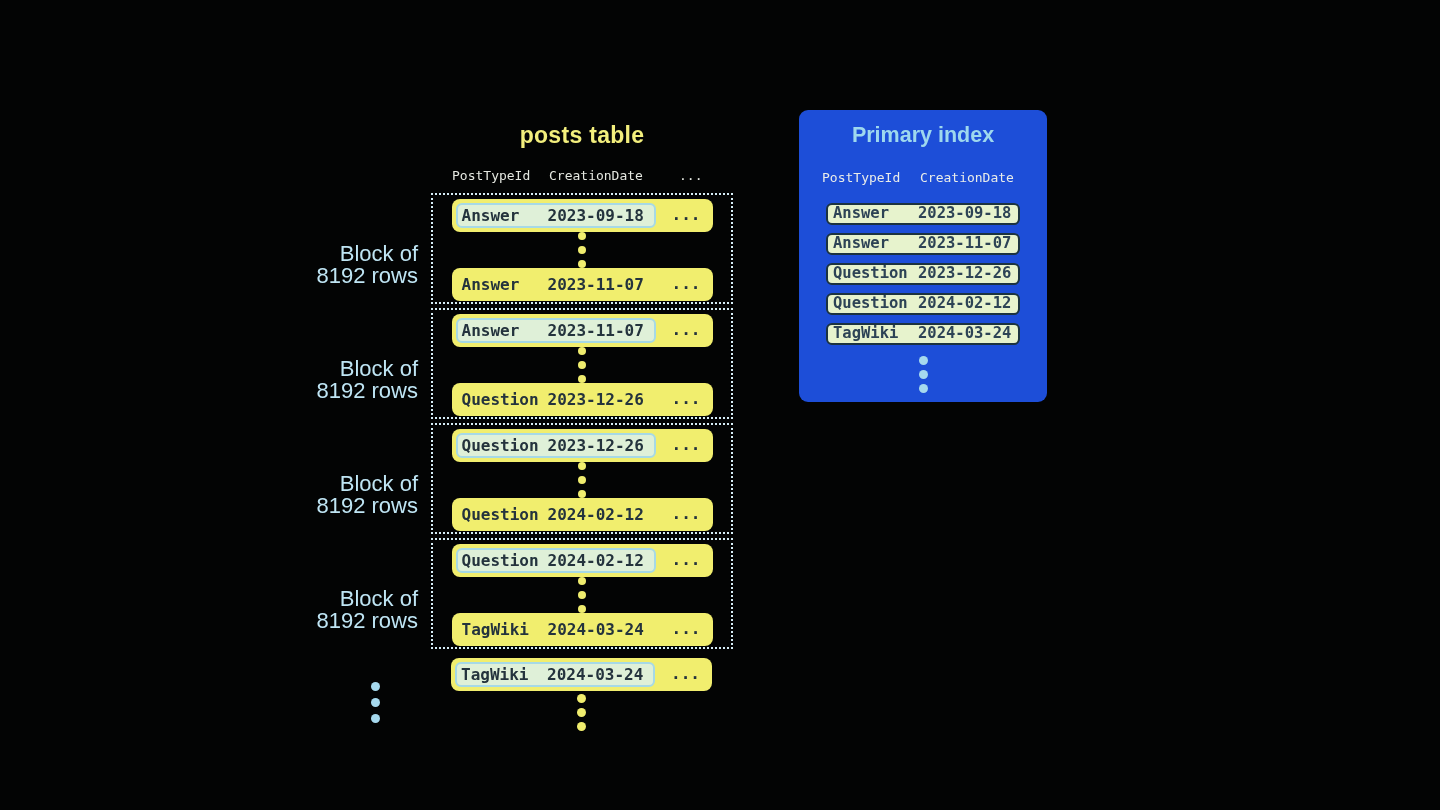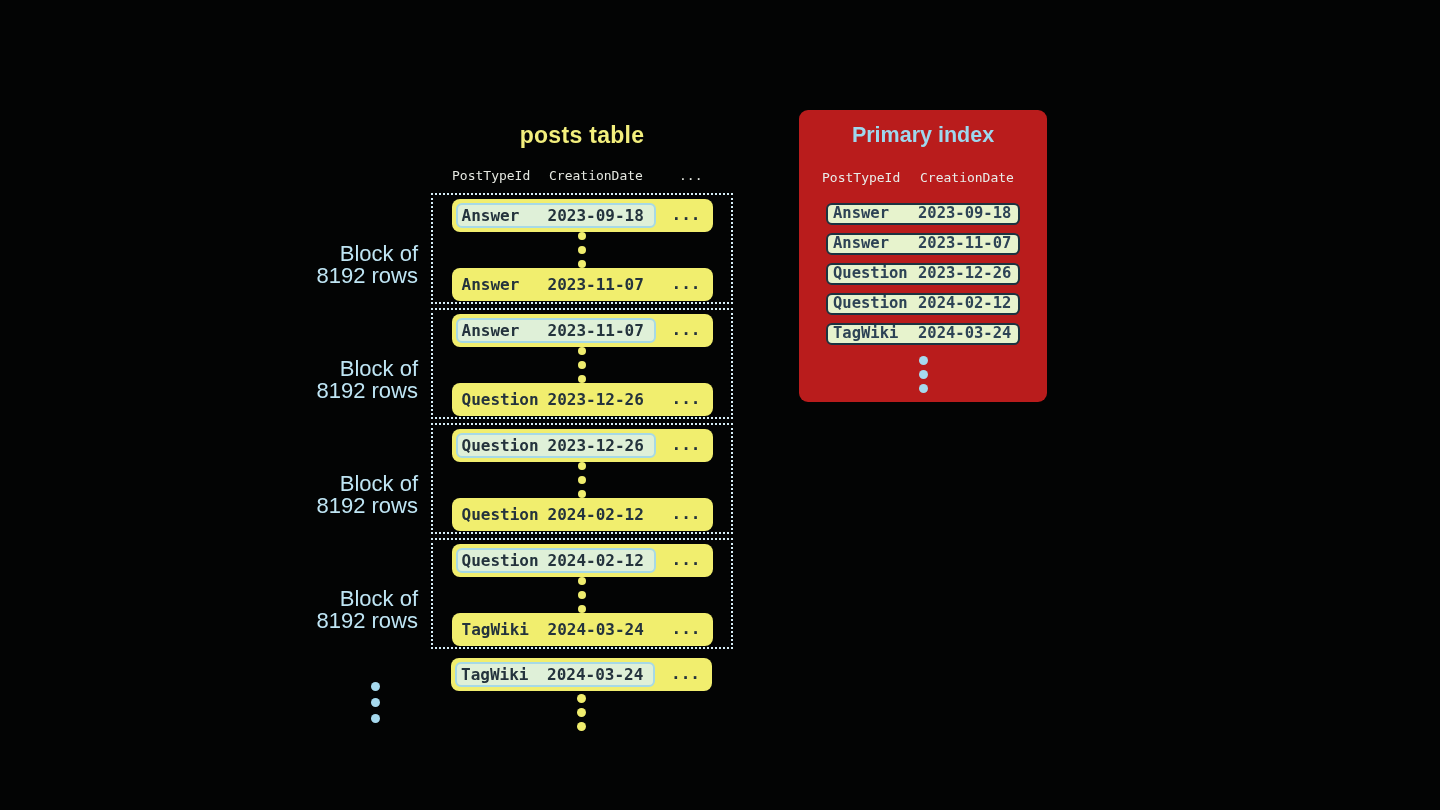--- a/index.html
+++ b/index.html
@@ -55,21 +55,21 @@
   .bl1 { top:243px; } .bl2 { top:358px; } .bl3 { top:473px; } .bl4 { top:588px; }
 
   .overflow-row { position:absolute; left:451px; top:658px; }
   .pt-bottom-dots { position:absolute; left:577px; top:694px; gap:5px; }
   .pt-bottom-dots .dot { width:9px; height:9px; }
   .more-blocks-dots { position:absolute; left:371px; top:682px; gap:7px; }
 
   
   .panel {
     position:absolute; left:799px; top:110px; width:248px; height:292px;
-    background:#b91c1c; border-radius:9px;
+    background:#1d4ed8; border-radius:9px;
   }
   .panel-title {
     position:absolute; top:13px; left:0; width:100%; text-align:center;
     color:#9ed8ee; font-size:21.5px; font-weight:600;
   }
   .panel-header { position:absolute; top:60px; font-family:"DejaVu Sans Mono", monospace;
     font-size:13px; color:#e9ece9; }
   .pi-h1 { left:23px; } .pi-h2 { left:121px; }
   .panel-rows { position:absolute; left:27px; top:93px; display:flex;
     flex-direction:column; gap:8px; }

